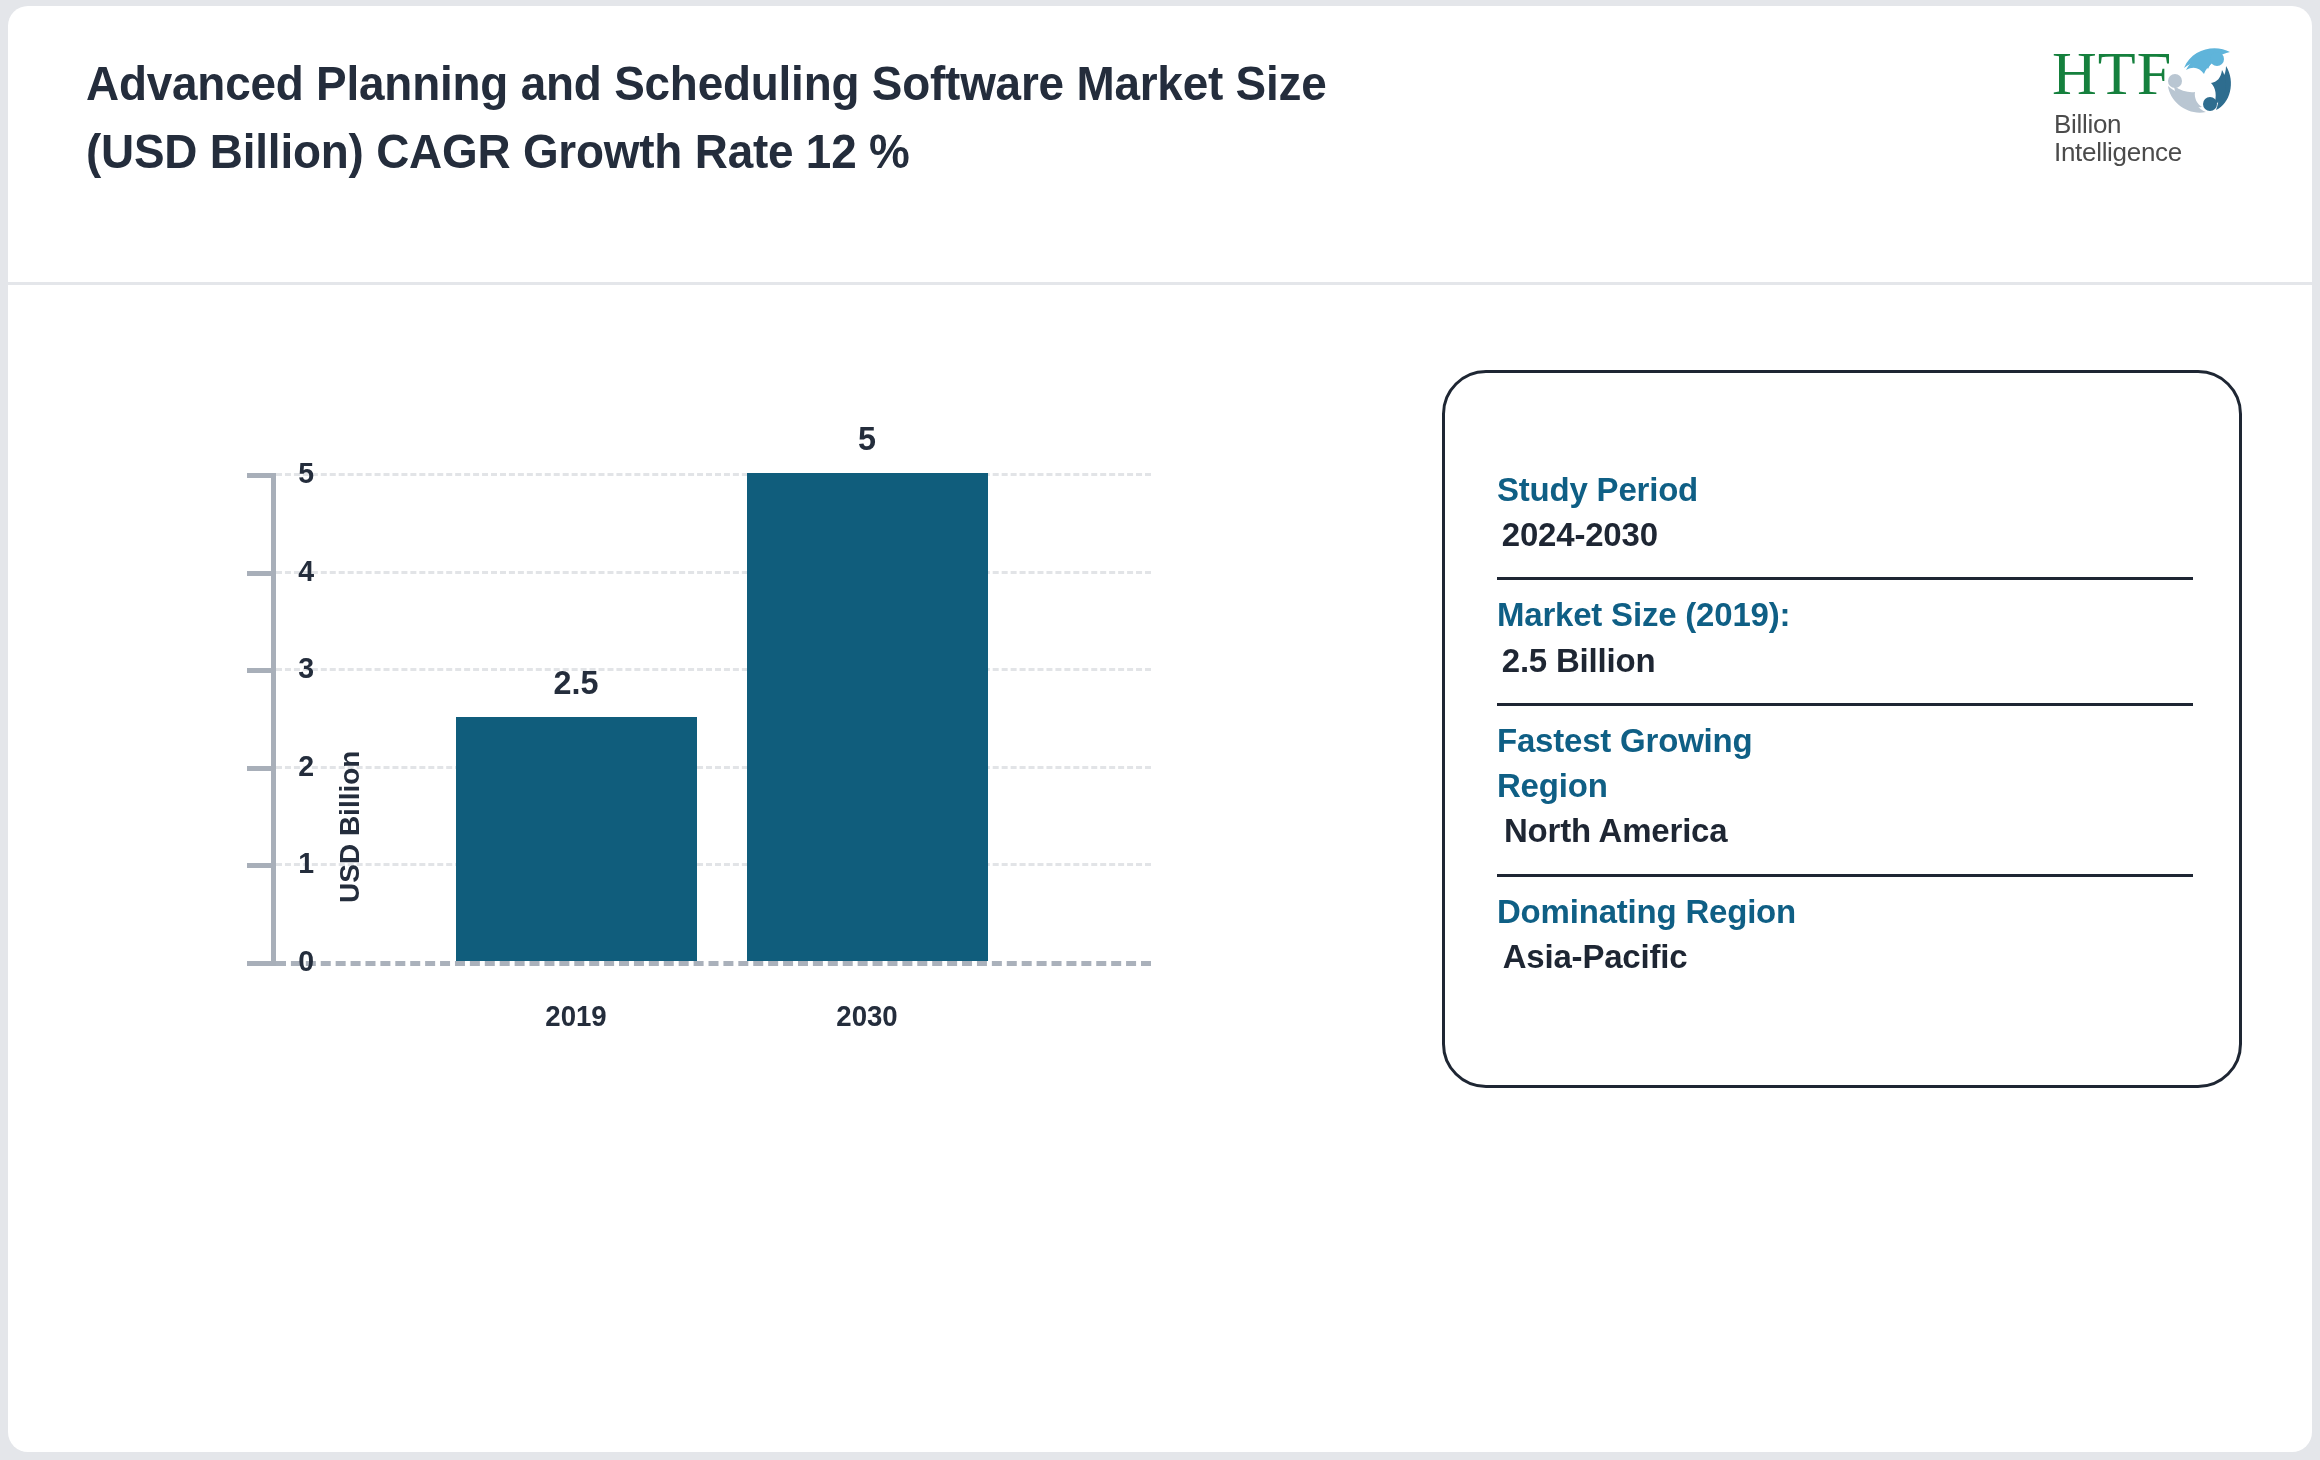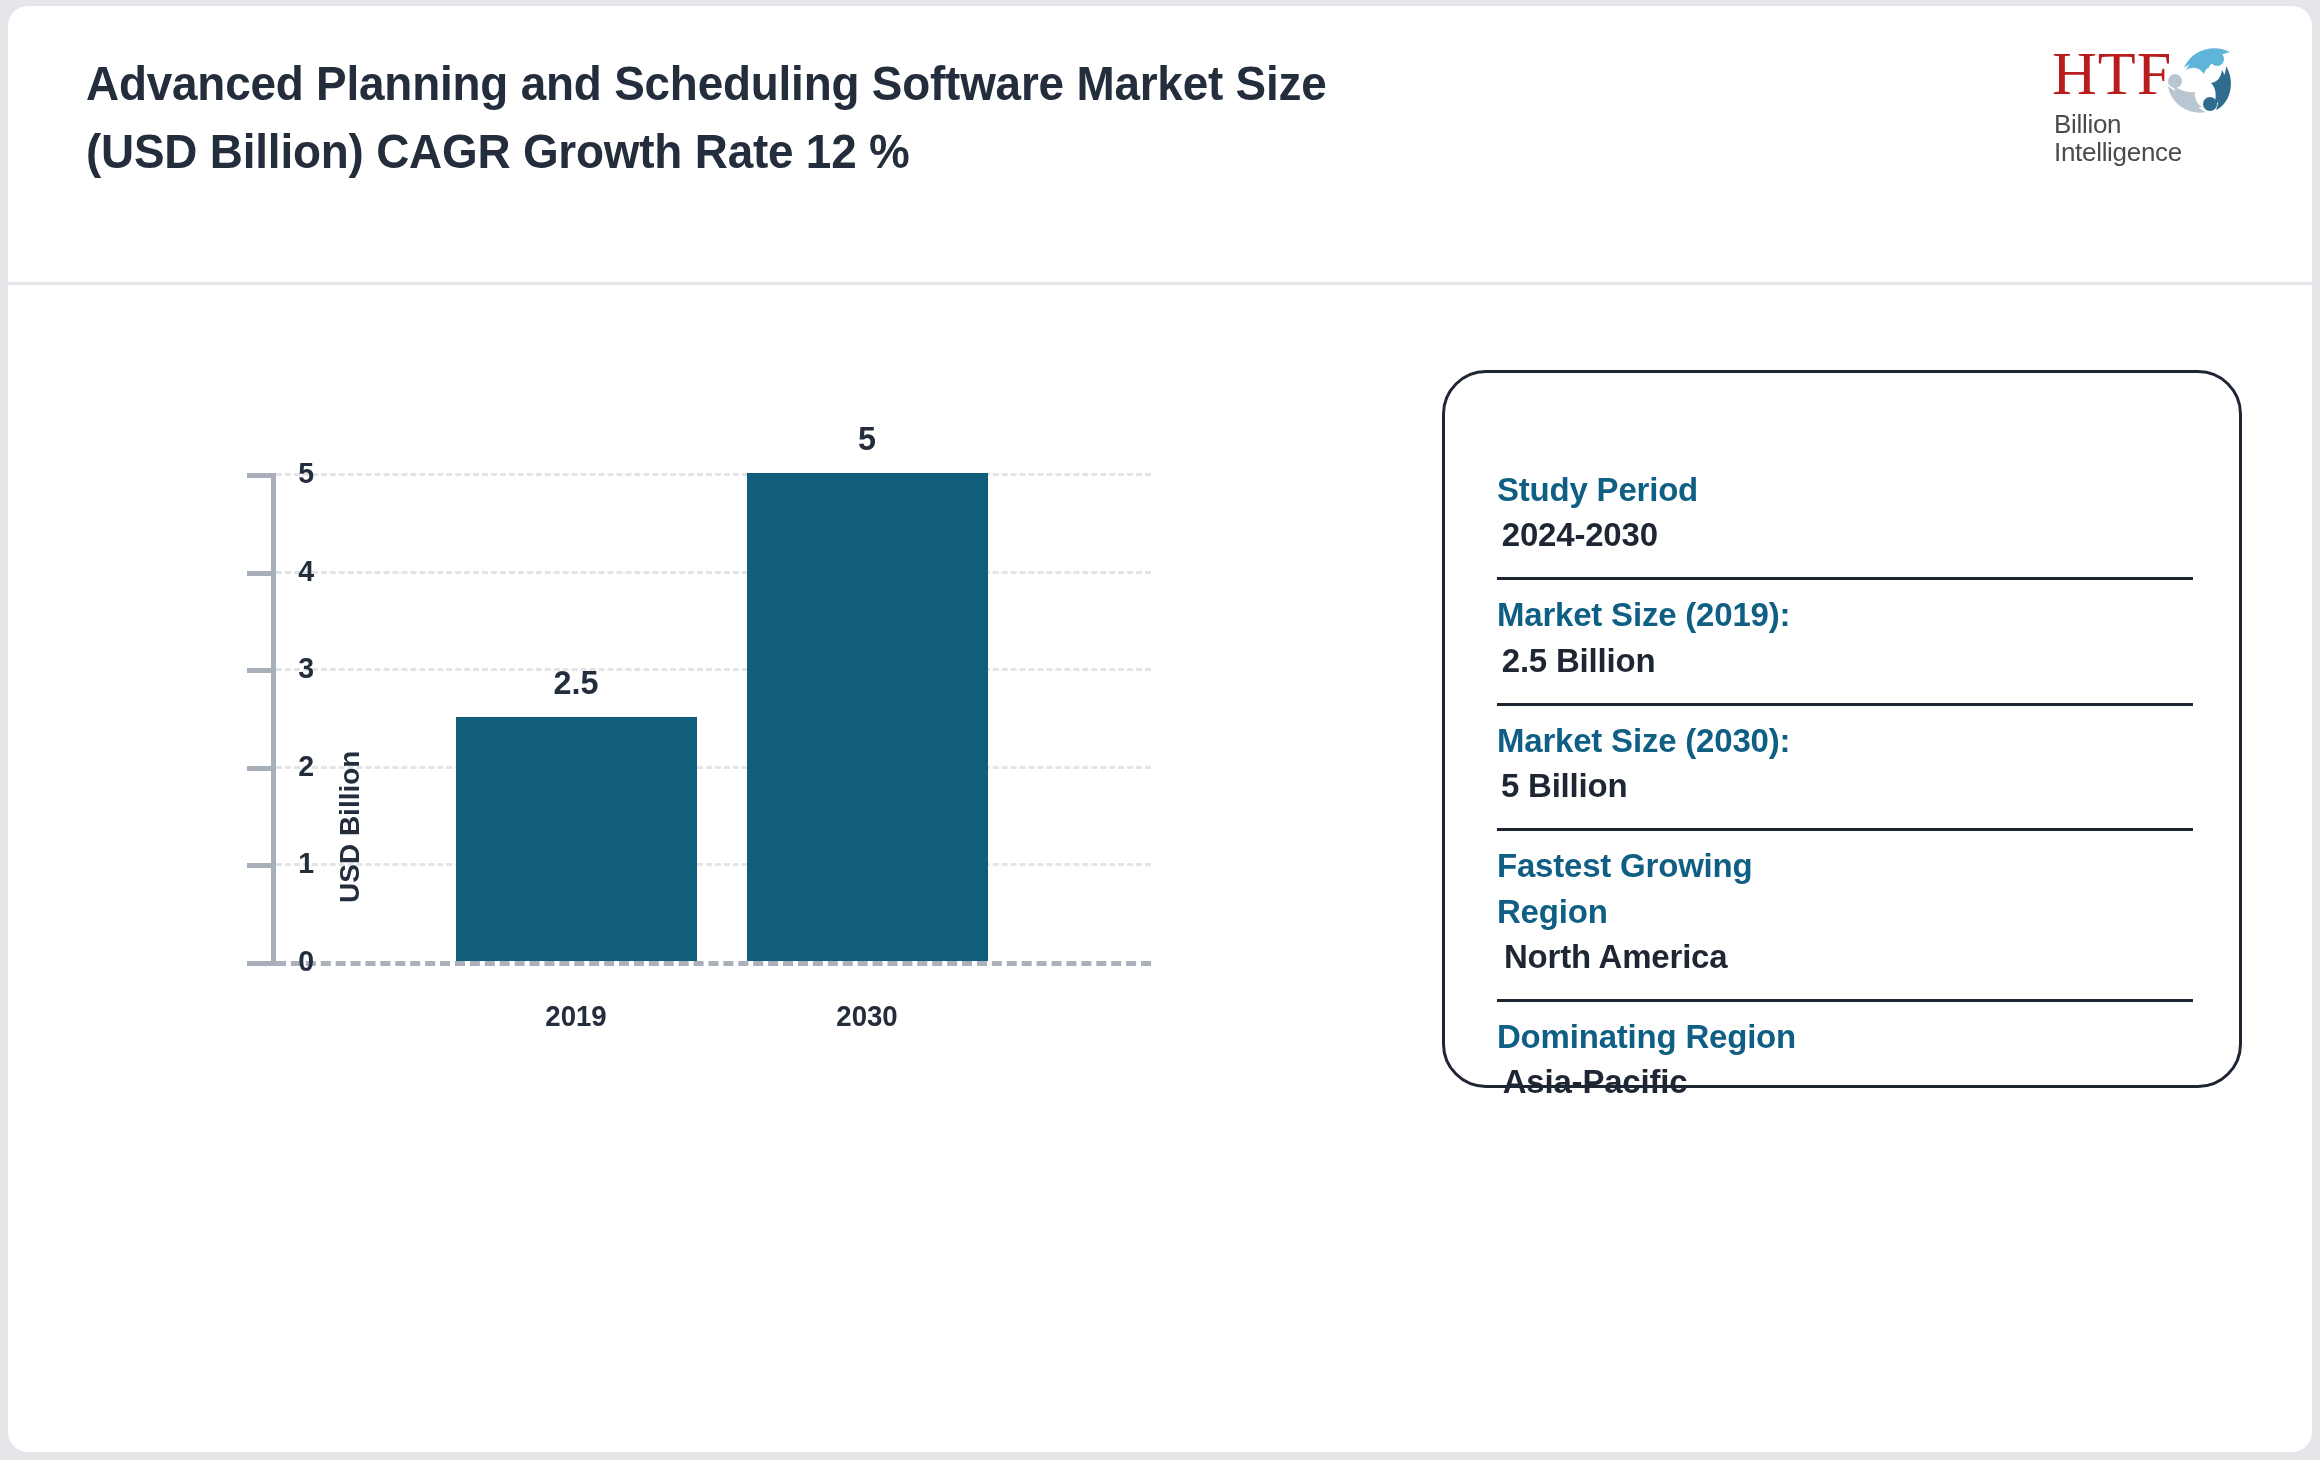--- a/index.html
+++ b/index.html
@@ -41,21 +41,21 @@
     left: 2044px; top: 34px;
     width: 200px; height: 112px;
   }
   #logo-htf {
     position: absolute;
     left: 0px; top: 2px;
     width: 126px;
     font-family: "Liberation Serif", serif;
     font-size: 62px;
     line-height: 62px;
-    color: #b91c1c;
+    color: #15803d;
     letter-spacing: 1px;
   }
   #logo-sub {
     position: absolute;
     left: 2px; top: 70px;
     width: 200px;
     font-size: 26px;
     line-height: 28px;
     color: #4b4b4b;
     letter-spacing: -0.3px;
@@ -275,24 +275,20 @@
     <div id="info-rows">
         <div class="info-row">
           <div class="info-label">Study Period</div>
           <div class="info-value">2024-2030</div>
         </div>
         <div class="info-row">
           <div class="info-label">Market Size (2019):</div>
           <div class="info-value">2.5 Billion</div>
         </div>
         <div class="info-row">
-          <div class="info-label">Market Size (2030):</div>
-          <div class="info-value">5 Billion</div>
-        </div>
-        <div class="info-row">
           <div class="info-label">Fastest Growing Region</div>
           <div class="info-value">North America</div>
         </div>
         <div class="info-row">
           <div class="info-label">Dominating Region</div>
           <div class="info-value">Asia-Pacific</div>
         </div>
       </div>
   </div>
 

